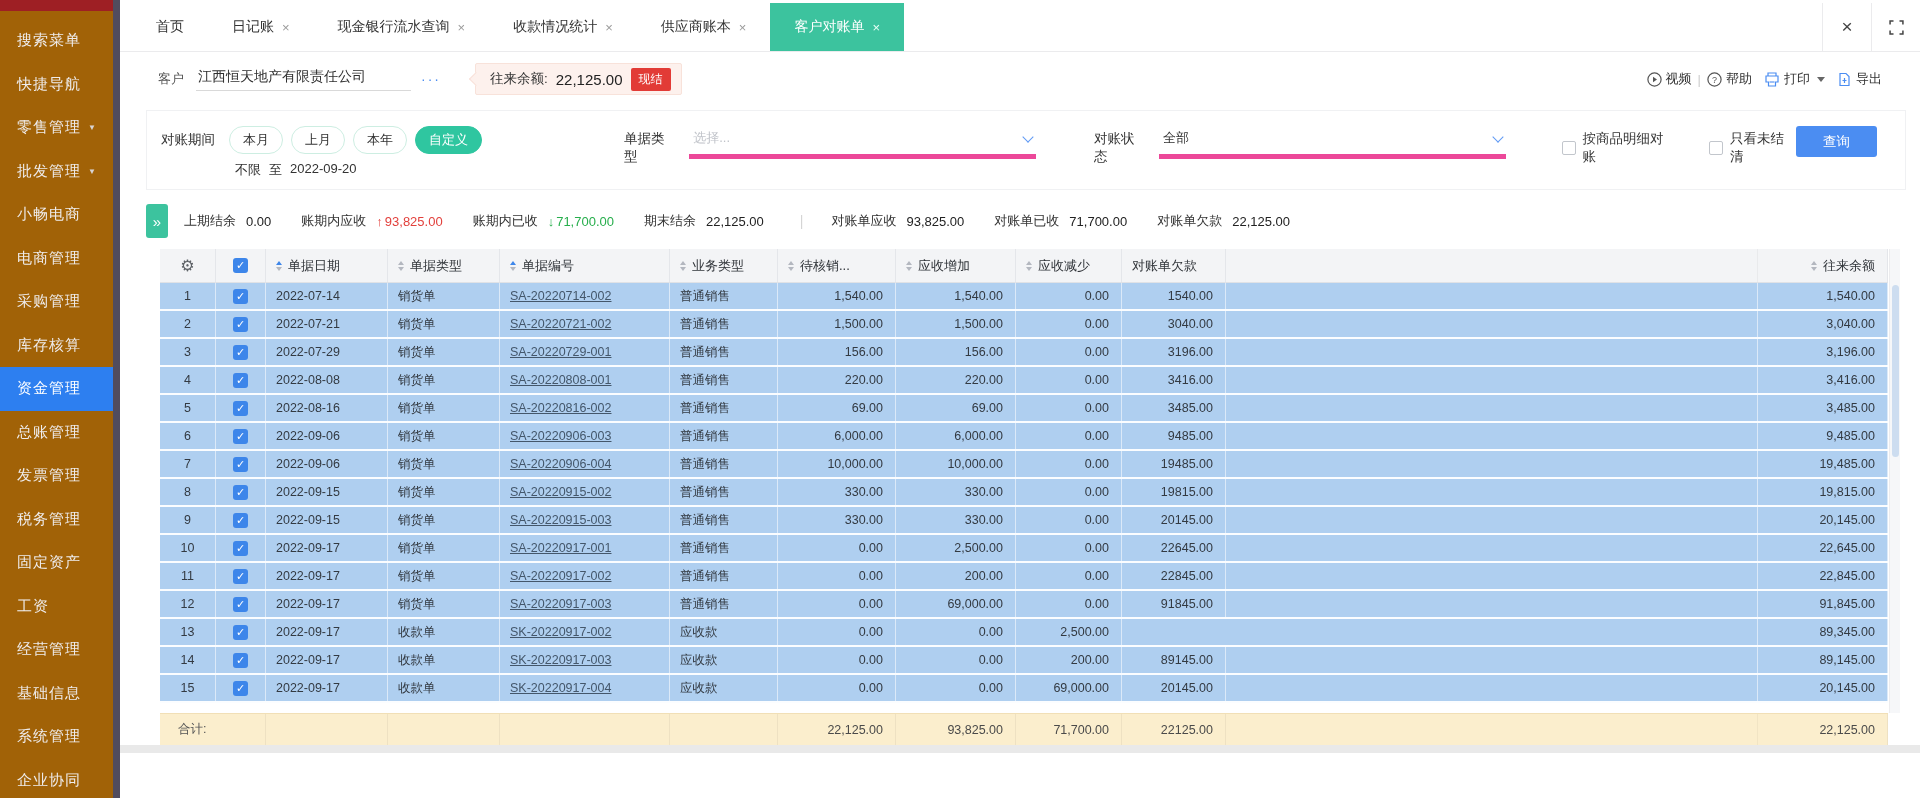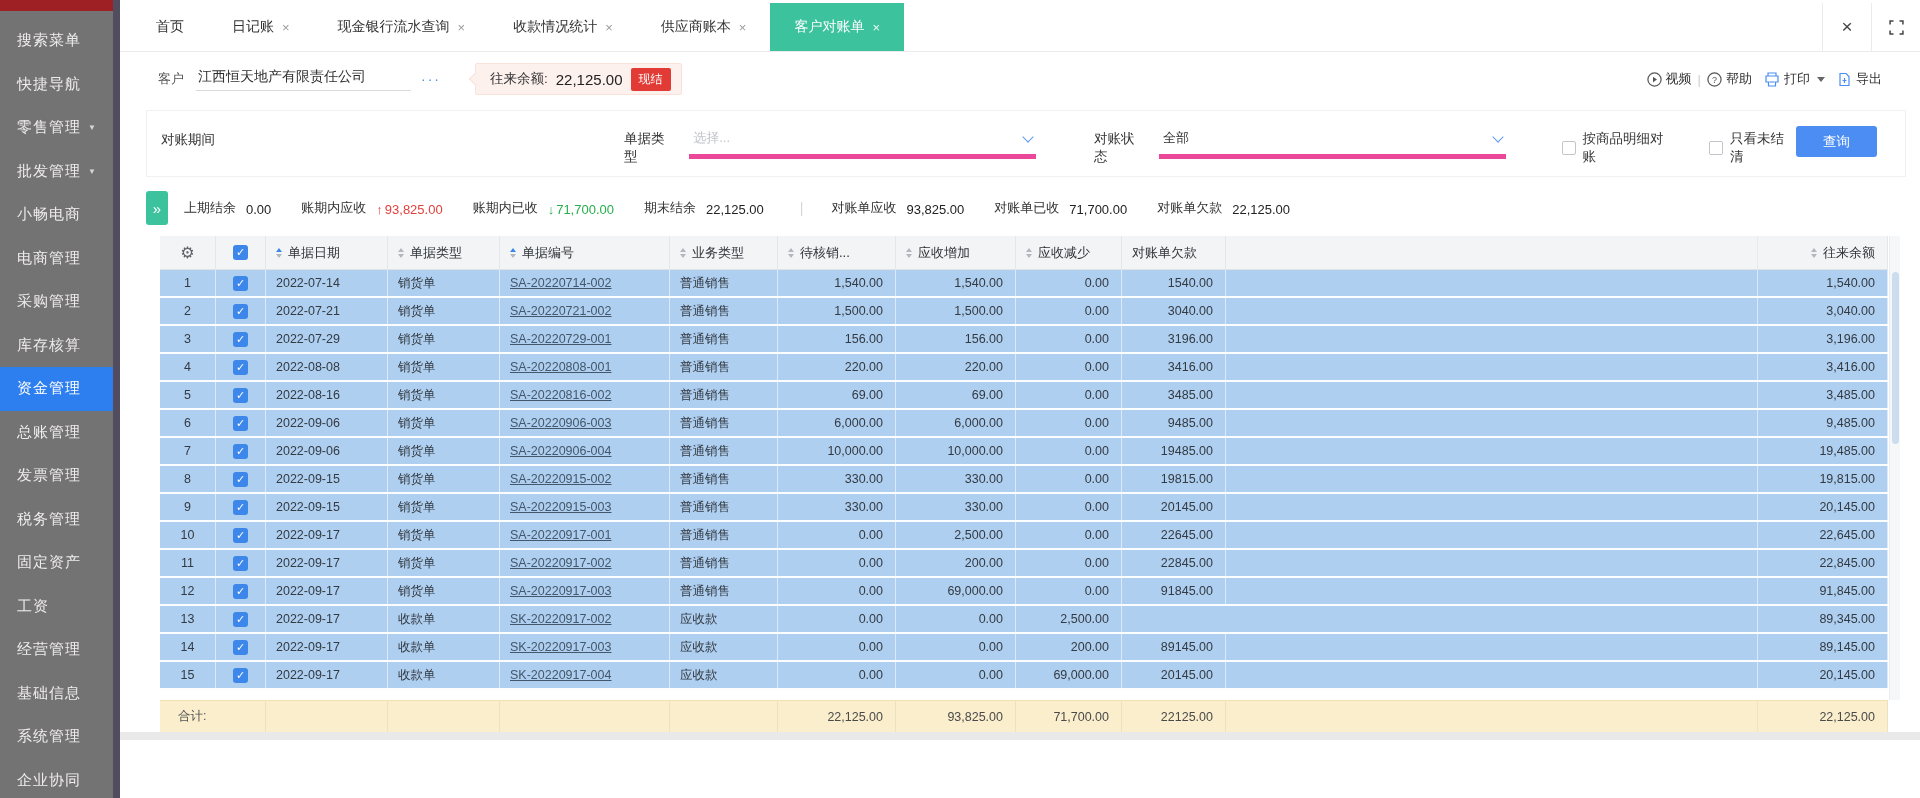--- a/index.html
+++ b/index.html
@@ -1,20 +1,20 @@
 <!DOCTYPE html>
 <html><head>
 <meta charset="utf-8">
 <style>
   * { margin:0; padding:0; box-sizing:border-box; }
   html,body { width:1920px; height:798px; overflow:hidden; font-family:"Liberation Sans","DejaVu Sans",sans-serif; background:#fff; }
   .app { display:flex; width:1920px; height:798px; }
 
   
-  .sidebar { position:relative; width:120px; height:798px; background:#737373; flex:0 0 120px; overflow:hidden;text-align:center; }
+  .sidebar { position:relative; width:120px; height:798px; background:#a16207; flex:0 0 120px; overflow:hidden;text-align:center; }
   .sidebar::after { content:""; position:absolute; top:0; right:0; width:7px; height:100%; background:#514c5e; }
   .sb-partial { height:11px; background:#9e1f24; }
   .sb-menu { padding-top:8px; }
   .sb-item { position:relative; height:43.5px; display:flex; align-items:center; padding-left:17px; color:#efecec; font-size:15px; cursor:pointer; letter-spacing:1px; }
   .sb-item .caret { font-size:8px; margin-left:7px; color:#d8d4d4; }
   .sb-item.active { background:#2d7ff0; color:#fff; }
   .sb-item.active::after { content:""; position:absolute; right:0; top:50%; margin-top:-6px; border-top:6px solid transparent; border-bottom:6px solid transparent; border-right:7px solid #fff; }
 
   
   .main { position:relative; flex:1; height:798px; background:#fff; overflow:hidden; }
@@ -63,21 +63,21 @@
   .f-sel2 { margin-left:58px; }
   .chks { display:flex; gap:34px; margin-left:56px; margin-top:4px; }
   .chk { display:flex; align-items:center; gap:7px; font-size:13.5px; color:#333; cursor:pointer; }
   .box { width:14px; height:14px; border:1px solid #c2c6cc; border-radius:2px; background:#fff; }
   .search-btn { margin-left:auto; margin-right:10px; width:82px; height:31px; background:#4b8df2; color:#fff; border:none; border-radius:3px; font-size:13.5px; cursor:pointer; font-family:inherit; }
 
   
   .summary { margin:13px 14px 0 26px; display:flex; align-items:center; height:36px; }
   .expand { width:22px; height:34px; background:#3cc39e; color:#fff; border:none; border-radius:3px; font-size:15px; cursor:pointer; margin-right:16px; font-family:inherit; }
   .sum-items { display:flex; align-items:center; font-size:13px; color:#333; }
-  .s-item { display:flex; align-items:flex-end; margin-right:30px; }
+  .s-item { display:flex; align-items:center; margin-right:30px; }
   .s-item .sl { color:#333; margin-right:10px; }
   .s-item .sv { color:#222; }
   .s-item .sv.red { color:#e2403c; }
   .s-item .sv.green { color:#27ae4c; }
   .s-arrow { font-size:13px; margin-right:2px; }
   .s-arrow.red { color:#e2403c; }
   .s-arrow.green { color:#27ae4c; }
   .s-div { color:#d5d5d5; margin:0 28px 0 6px; font-size:14px; }
 
   
@@ -260,20 +260,33 @@
               <path d="M5.5 8.5h4M7.5 6v5" stroke="#4b8df2" stroke-width="1.2"></path>
             </svg>
           <span>导出</span>
         </span>
       </div>
     </div>
 
     <div class="filter-card">
       <div class="f-left">
         <span class="lbl">对账期间</span>
+        <div class="pill-col">
+          <div class="pills">
+              <span class="pill">本月</span>
+              <span class="pill">上月</span>
+              <span class="pill">本年</span>
+              <span class="pill active">自定义</span>
+            </div>
+          <div class="range">
+            <span class="start">不限</span>
+            <span class="to">至</span>
+            <span class="end">2022-09-20</span>
+          </div>
+        </div>
       </div>
       <div class="f-sel">
         <span class="lbl">单据类型</span>
         <div class="sel">
           <span class="ph">选择...</span>
           <i class="chev"></i>
         </div>
       </div>
       <div class="f-sel f-sel2">
         <span class="lbl">对账状态</span>

